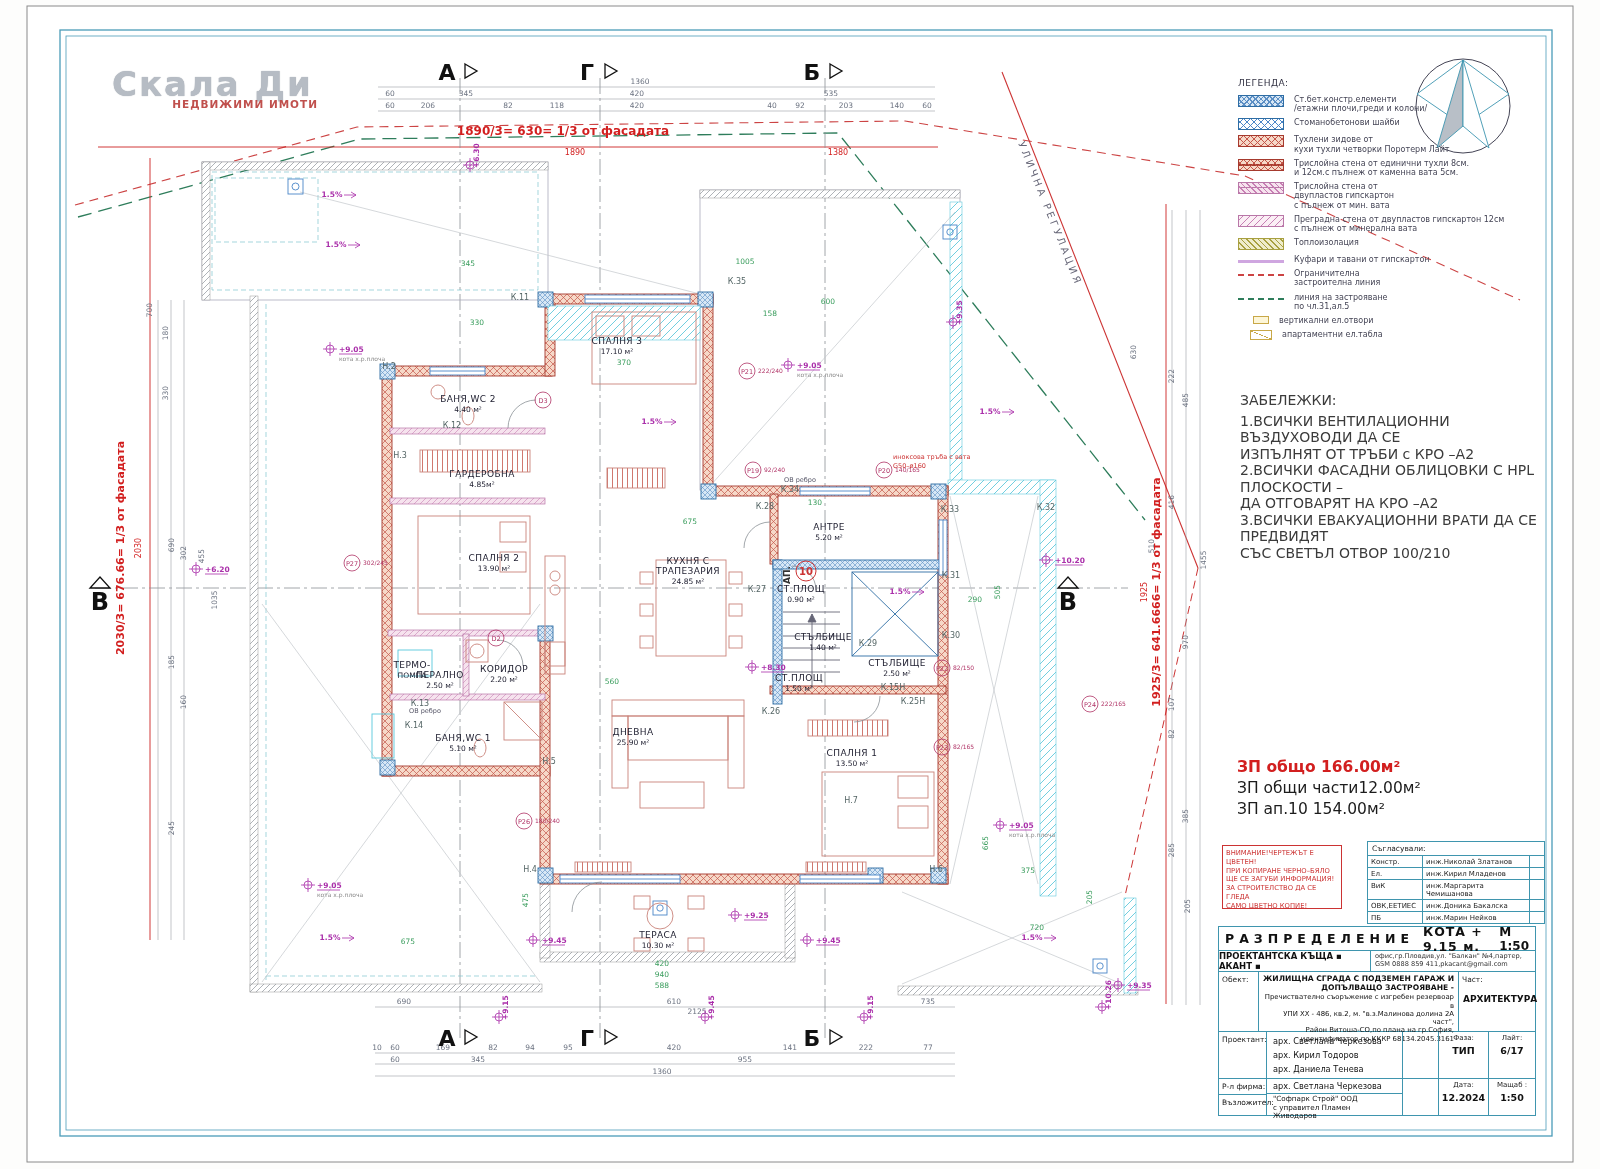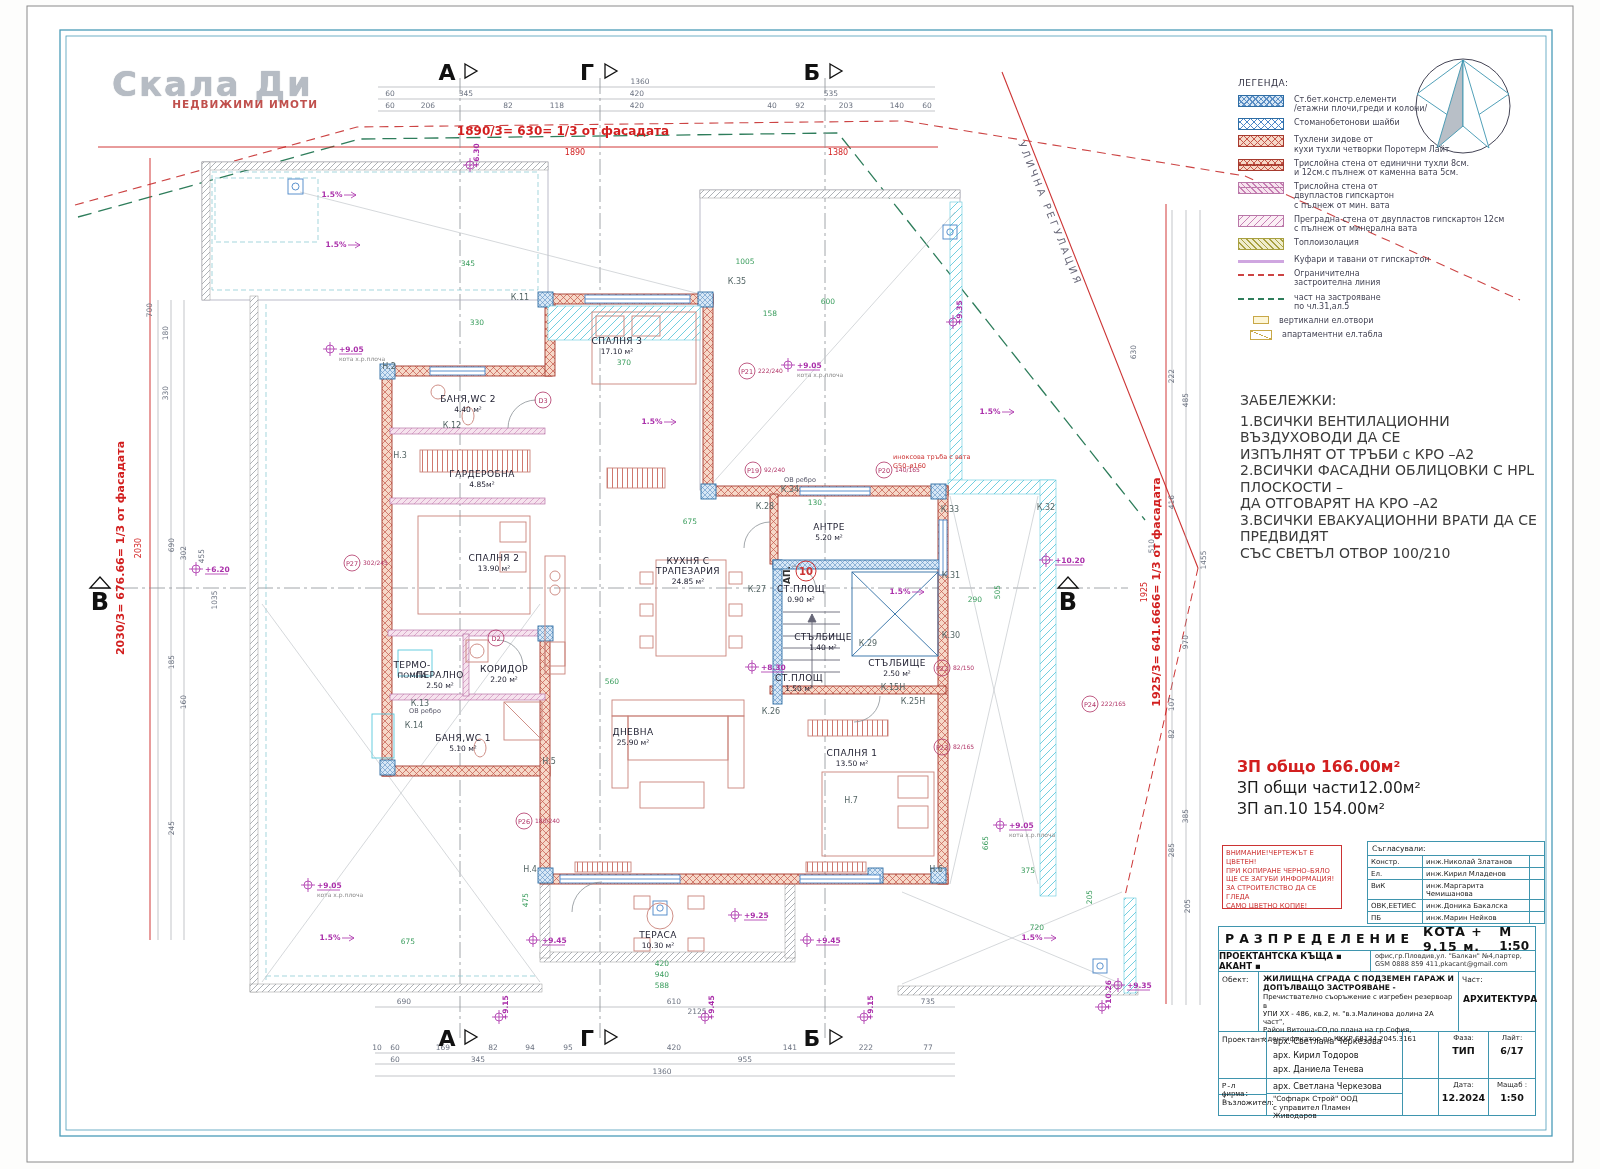--- a/index.html
+++ b/index.html
@@ -70,38 +70,38 @@
   .tb-r1{height:24px;align-items:center;padding:0 6px;gap:9px;}
   .tb-title{font-size:12.5px;font-weight:bold;letter-spacing:5px;}
   .tb-kota{font-size:12.5px;font-weight:bold;letter-spacing:1px;}
   .tb-scale{margin-left:auto;font-size:12px;font-weight:bold;}
   .tb-r2{height:21px;}
   .tb-studio{width:152px;font-size:8.5px;font-weight:bold;display:flex;align-items:center;justify-content:center;}
   .tb-office{flex:1;font-size:6.6px;line-height:1.25;white-space:pre-line;padding:1px 4px;color:#333;}
   .tb-r3{height:60px;}
   .tb-lbl{font-size:7.5px;padding:3px 0 0 3px;color:#222;}
   .tb-objl{width:40px;}
-  .tb-obj{flex:1;padding:2px 4px;}
+  .tb-obj{flex:1;padding:2px 4px;text-align:right;}
   .tb-obj-b{font-size:7.6px;font-weight:bold;white-space:pre-line;line-height:1.2;}
   .tb-obj-t{font-size:6.9px;white-space:pre-line;line-height:1.2;margin-top:1px;}
   .tb-part{width:76px;}
   .tb-part-v{font-size:9px;font-weight:bold;padding-left:4px;margin-top:10px;}
   .tb-r4{height:47px;}
   .tb-dlbl{width:48px;}
   .tb-names{flex:1;padding:2px 6px;font-size:8.2px;}
   .tb-names div{line-height:14px;}
   .tb-empty{width:36px;}
   .tb-cell{display:flex;flex-direction:column;align-items:center;}
   .tb-cl{font-size:7px;margin-top:2px;color:#222;}
   .tb-cv{font-size:9.5px;font-weight:bold;margin-top:3px;}
   .tb-phase{width:50px;}.tb-sheet{width:46px;}
   .tb-r5{height:36px;border-bottom:none!important;}
   .tb-lcol{width:48px;display:flex;flex-direction:column;}
   .tb-lcol>div{font-size:7.5px;padding:3px 0 0 3px;}
-  .tb-lcol .t{height:16px;font-family:Liberation Mono, monospace;}
+  .tb-lcol .t{height:16px;}
   .tb-lcol .b{flex:1;}
   .tb-mcol{flex:1;display:flex;flex-direction:column;}
   .tb-mgr{height:16px;font-size:8.2px;padding:2px 6px;}
   .tb-cli{flex:1;font-size:7.2px;padding:1px 6px;white-space:pre-line;line-height:1.2;}
   .tb-date{width:50px;}.tb-masc{width:46px;}
   
   svg text{font-family:"DejaVu Sans",sans-serif;}
   .dim{font-size:7.5px;fill:#6b7280;}
   .dim.g{fill:#3a9d5d;}
   .klabel{font-size:8px;fill:#566;}
@@ -685,21 +685,21 @@
         <span class="leg-swatch sw-ceiling"></span>
         <span class="leg-label">Куфари и тавани от гипскартон</span>
       </div>
       <div class="leg-item">
         <span class="leg-swatch sw-reddash"></span>
         <span class="leg-label">Ограничителна
 застроителна линия</span>
       </div>
       <div class="leg-item">
         <span class="leg-swatch sw-greendash"></span>
-        <span class="leg-label">част на застрояване
+        <span class="leg-label">линия на застрояване
 по чл.31,ал.5</span>
       </div>
       <div class="leg-item">
         <span class="leg-swatch sw-elopen"></span>
         <span class="leg-label">вертикални ел.отвори</span>
       </div>
       <div class="leg-item">
         <span class="leg-swatch sw-elboard"></span>
         <span class="leg-label">апартаментни ел.табла</span>
       </div>

